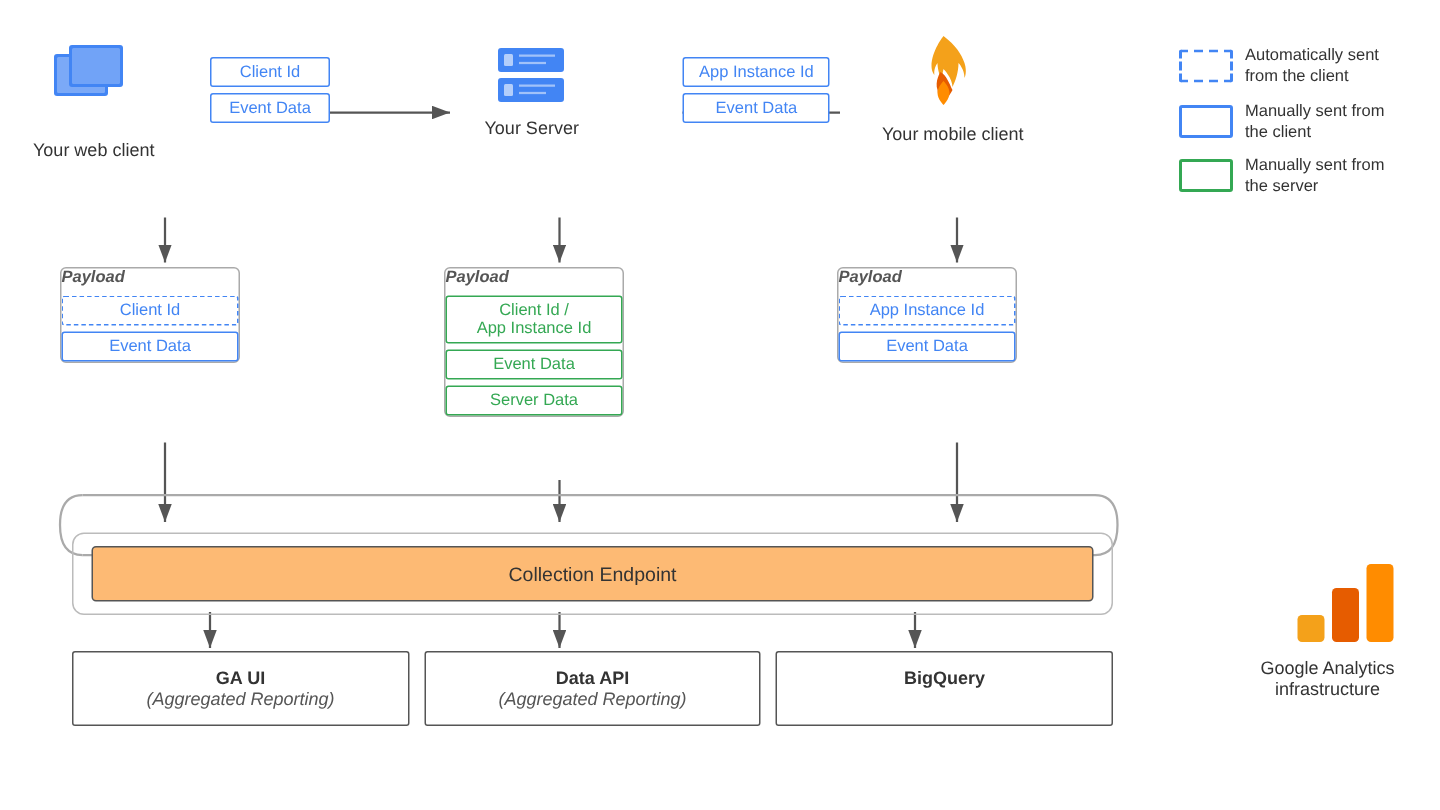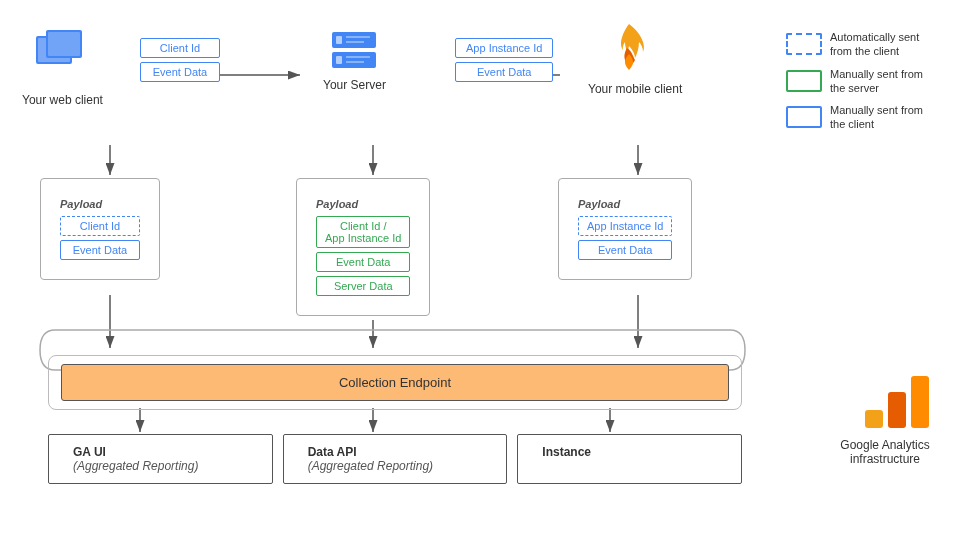--- a/index.html
+++ b/index.html
@@ -47,21 +47,21 @@
       font-size: 11px;
       color: #4285F4;
       background: #fff;
       text-align: center;
       min-width: 80px;
     }
 
     .payload-box {
       border: 1.5px solid #aaa;
       border-radius: 4px;
-      padding: 19px;
+      padding: 0;
       background: #fff;
       min-width: 120px;
     }
 
     .payload-label {
       font-size: 11px;
       color: #555;
       font-style: italic;
       margin-bottom: 6px;
       font-weight: bold;
@@ -79,20 +79,21 @@
       padding: 3px 8px;
       font-size: 11px;
       color: #4285F4;
       text-align: center;
     }
 
     .output-box {
       border: 1.5px solid #555;
       border-radius: 2px;
       padding: 10px 24px;
+      text-align: center;
       flex: 1;
     }
 
     .output-title {
       font-size: 12px;
       font-weight: bold;
       color: #333;
     }
 
     .output-subtitle {
@@ -161,26 +162,26 @@
     <line x1="373" y1="408" x2="373" y2="432" stroke="#555" stroke-width="1.5" marker-end="url(#arrowhead)"></line>
     <line x1="610" y1="408" x2="610" y2="432" stroke="#555" stroke-width="1.5" marker-end="url(#arrowhead)"></line>
   </svg>
 
   <div class="legend">
     <div class="legend-item">
       <div style="width:36px;height:22px;border:2px dashed #4285F4;border-radius:2px;"></div>
       <div class="legend-text">Automatically sent from the client</div>
     </div>
     <div class="legend-item">
+      <div style="width:36px;height:22px;border:2px solid #4285F4;border-radius:2px;"></div>
+      <div class="legend-text">Manually sent from the client</div>
+    </div>
+    <div class="legend-item">
       <div style="width:36px;height:22px;border:2px solid #34A853;border-radius:2px;"></div>
       <div class="legend-text">Manually sent from the server</div>
-    </div>
-    <div class="legend-item">
-      <div style="width:36px;height:22px;border:2px solid #4285F4;border-radius:2px;"></div>
-      <div class="legend-text">Manually sent from the client</div>
     </div>
   </div>
 
   <div style="position:absolute;top:28px;left:22px;display:flex;flex-direction:column;align-items:center;gap:21px;">
 
     <svg width="56" height="44" viewBox="0 0 56 44">
 
       <rect x="2" y="8" width="36" height="28" rx="2" fill="#4285F4"></rect>
       <rect x="4" y="10" width="32" height="24" rx="1" fill="#fff" opacity="0.3"></rect>
       <rect x="12" y="2" width="36" height="28" rx="2" fill="#4285F4"></rect>
@@ -261,21 +262,21 @@
   <div style="position:absolute;top:434px;left:48px;right:218px;display:flex;gap:10px;">
     <div class="output-box">
       <div class="output-title">GA UI</div>
       <div class="output-subtitle">(Aggregated Reporting)</div>
     </div>
     <div class="output-box">
       <div class="output-title">Data API</div>
       <div class="output-subtitle">(Aggregated Reporting)</div>
     </div>
     <div class="output-box">
-      <div class="output-title">Instance</div>
+      <div class="output-title">BigQuery</div>
     </div>
   </div>
 
   <div class="ga-logo">
 
     <svg width="80" height="60" viewBox="0 0 80 60">
 
       <rect x="5" y="40" width="18" height="18" rx="3" fill="#F4A11A"></rect>
 
       <rect x="28" y="22" width="18" height="36" rx="3" fill="#E65C00"></rect>

